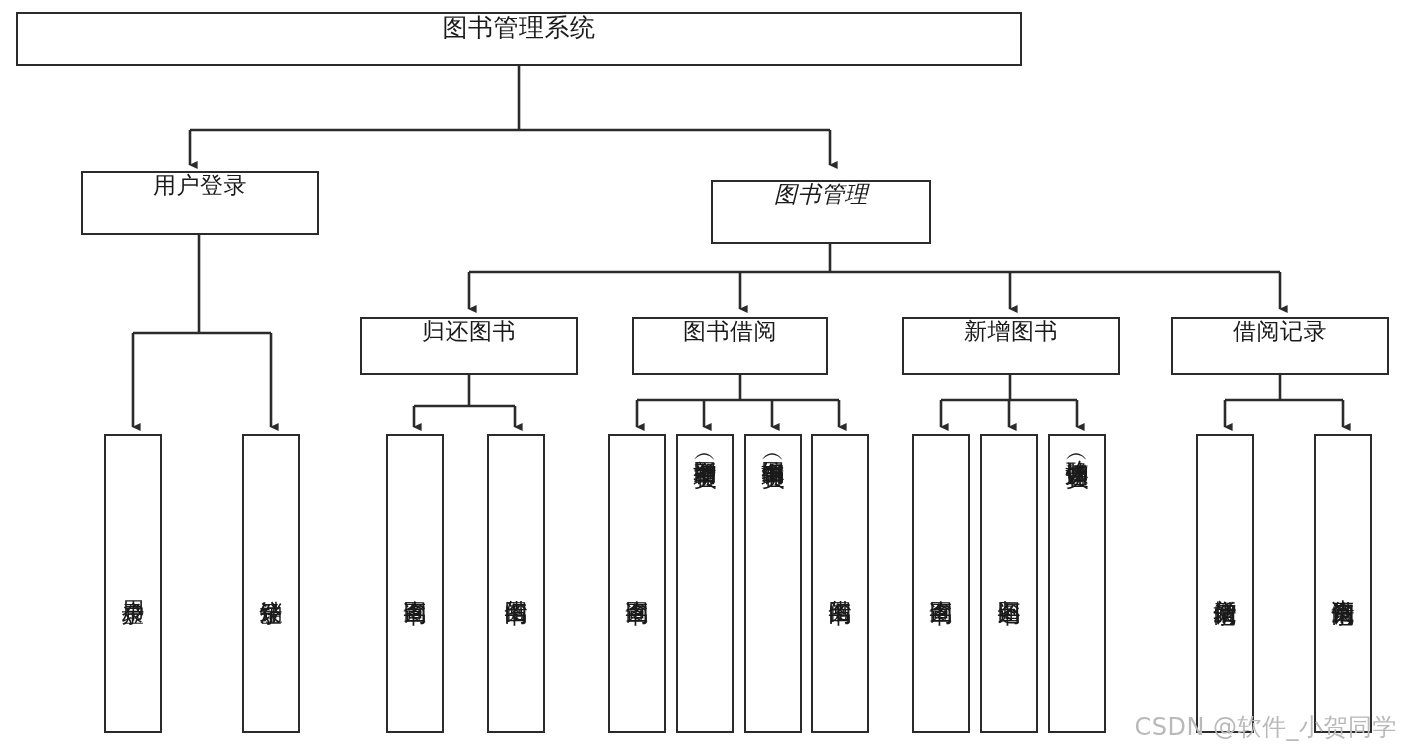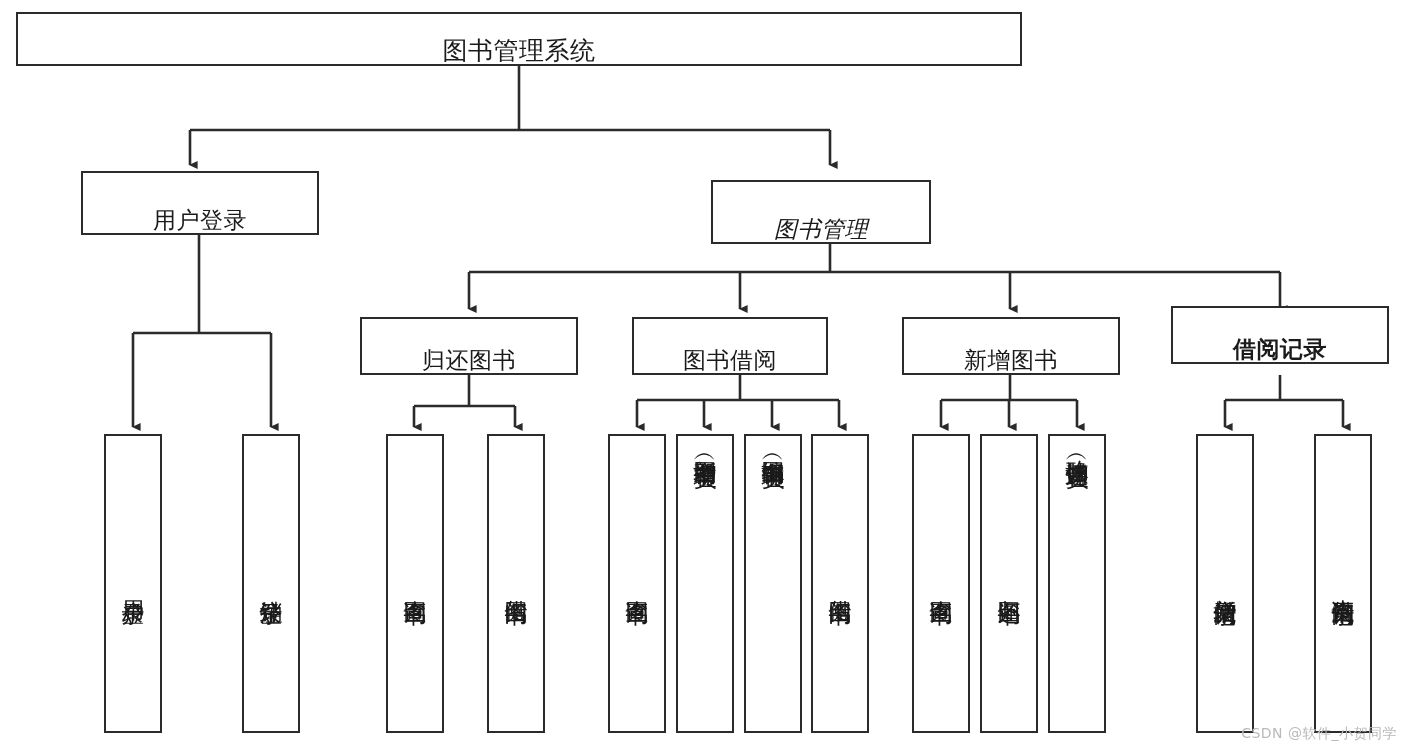--- a/index.html
+++ b/index.html
@@ -24,21 +24,21 @@
     width: 1405px;
     height: 747px;
     pointer-events: none;
   }
   .node {
     position: absolute;
     box-sizing: border-box;
     border: 2.5px solid #2b2b2b;
     background: #ffffff;
     display: flex;
-    align-items: flex-end;
+    align-items: flex-start;
     justify-content: center;
     color: #1a1a1a;
   }
   .node.root {
     font-size: 25px;
   }
   .node.level2 {
     font-size: 23px;
   }
   .node.level3 {
@@ -65,21 +65,21 @@
     align-items: flex-start;
   }
   .node.level3.mid {
     align-items: center;
     padding-top: 0;
   }
   #watermark {
     position: absolute;
     right: 8px;
     bottom: 4px;
-    font-size: 14px;
+    font-size: 24px;
     color: #b9b9b9;
     white-space: nowrap;
     letter-spacing: 0.5px;
   }
 </style>
 </head>
 <body>
 
 <div id="canvas">
 
@@ -150,21 +150,21 @@
   </div>
 
   <div class="node level2" style="left:632px; top:317px; width:196px; height:58px;">
     <span class="label-h">图书借阅</span>
   </div>
 
   <div class="node level2" style="left:902px; top:317px; width:218px; height:58px;">
     <span class="label-h">新增图书</span>
   </div>
 
-  <div class="node level2" style="left:1171px; top:306px; width:218px; height:58px;font-weight:bold;">
+  <div class="node level2" style="left:1171px; top:317px; width:218px; height:58px;">
     <span class="label-h">借阅记录</span>
   </div>
 
   <div class="node level3 mid" style="left:104px; top:434px; width:58px; height:299px;">
     <span class="label-v">用户登录</span>
   </div>
 
   <div class="node level3 mid" style="left:242px; top:434px; width:58px; height:299px;">
     <span class="label-v">注销登录</span>
   </div>

